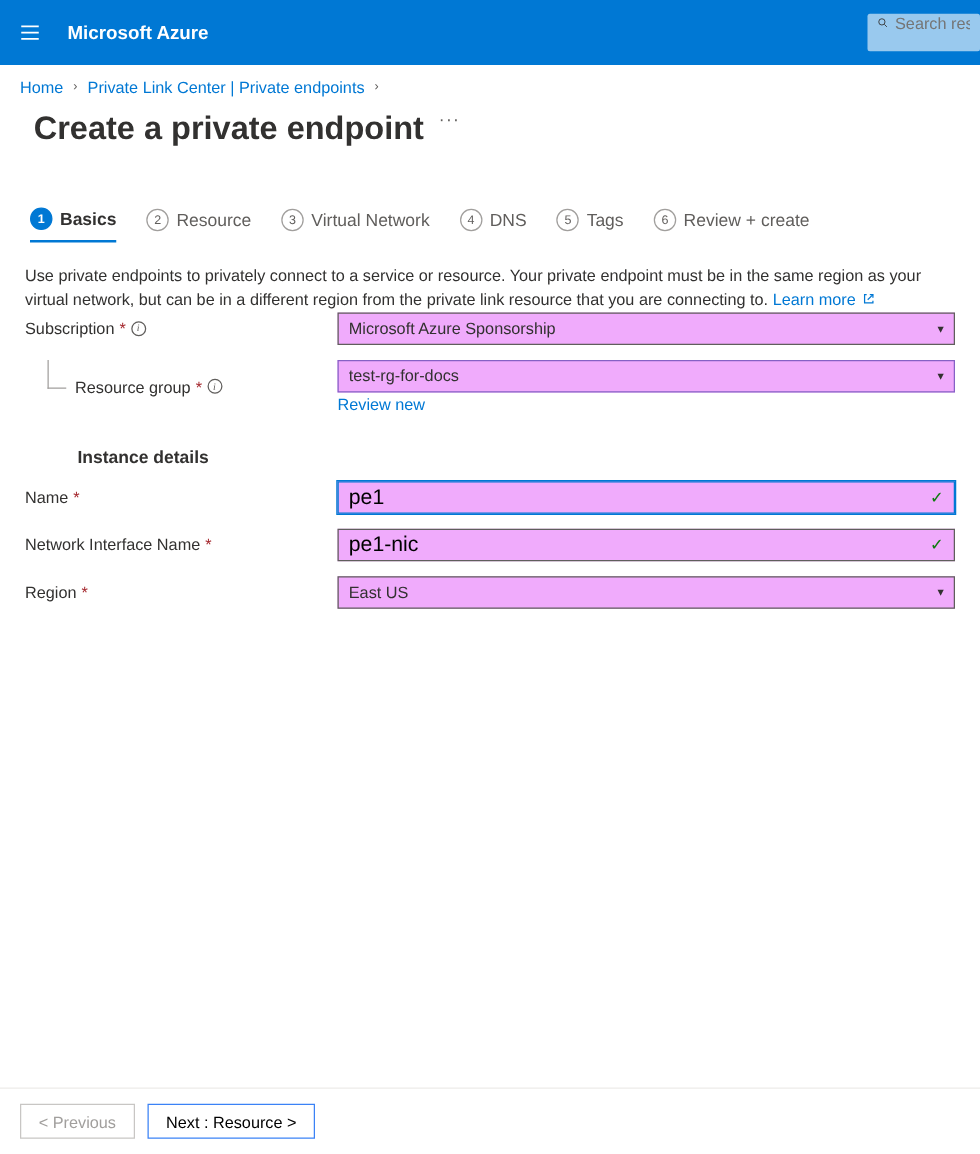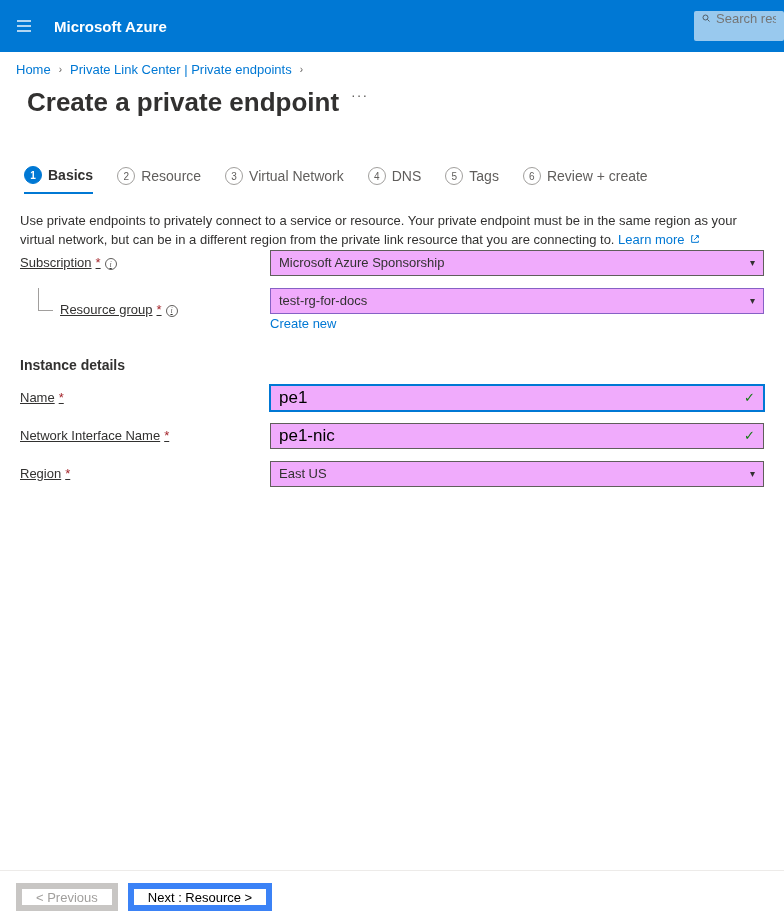--- a/index.html
+++ b/index.html
@@ -38,41 +38,41 @@
   .ext-icon { display:inline-block; width:10px; height:10px; margin-left:2px; vertical-align:baseline; }
 
   .section-head { font-weight:600; margin-top:18px; margin-bottom:12px; font-size:14px; }
 
   .row { display:flex; align-items:center; margin-bottom:12px; }
   .row.indent .label { padding-left: 40px; position:relative; }
   .row.indent .label::before {
     content:""; position:absolute; left:18px; top:-14px; width:14px; height:22px;
     border-left:1px solid #a19f9d; border-bottom:1px solid #a19f9d;
   }
-  .label { width: 250px; font-size:13px; color:#323130; display:flex; align-items:flex-end; gap:4px;text-decoration:underline; }
+  .label { width: 250px; font-size:13px; color:#323130; display:flex; align-items:center; gap:4px; }
   .req { color:#a4262c; }
   .info-icon { width:12px; height:12px; border:1px solid #605e5c; border-radius:50%; display:inline-flex; align-items:center; justify-content:center; font-size:8px; color:#605e5c; font-style:italic; font-family:serif; cursor:help; }
 
   .control { flex:1; }
   .select, .input {
     width:100%; height:26px; border:1px solid #605e5c; background:#f0abfc; font-size:13px;
     padding: 0 8px; display:flex; align-items:center; justify-content:space-between; cursor:pointer;
   }
   .select .chev-down { font-size:10px; color:#323130; }
   .input { cursor:text; }
   .input input { border:none; outline:none; width:100%; font-size:17px; background:transparent; }
   .input.focused { border:1px solid #0078d4; box-shadow: 0 0 0 1px #0078d4; }
   .select.highlight { border-color:#8661c5; }
   .valid-check { color:#107c10; }
 
   .link-action { color:#0078d4; font-size:13px; text-decoration:none; display:inline-block; margin-top:2px; }
 
   
   .footer { position:absolute; bottom:0; left:0; right:0; border-top:1px solid #edebe9; padding:12px 16px; display:flex; gap:10px; background:#fff; }
-  .btn { height:28px; padding:0 14px; font-size:13px; border:6px solid #3b82f6; background:#fff; cursor:pointer; display:flex; align-items:center; }
+  .btn { height:28px; padding:0 14px; font-size:13px; border:1px solid #3b82f6; background:#fff; cursor:pointer; display:flex; align-items:center; }
   .btn.disabled { color:#a19f9d; border-color:#c8c6c4; cursor:default; }
 </style>
 </head>
 <body>
 
 <div class="topbar">
   <div class="hamburger">
     <svg viewBox="0 0 16 16" fill="none" stroke="#fff" stroke-width="1.4">
       <line x1="1" y1="3" x2="15" y2="3"></line>
         <line x1="1" y1="8" x2="15" y2="8"></line>
@@ -159,25 +159,25 @@
     <div class="label">
       <span>Resource group</span>
       <span class="req">*</span>
       <span class="info-icon">i</span>
     </div>
     <div class="control">
       <div class="select highlight">
         <span>test-rg-for-docs</span>
         <span class="chev-down">▾</span>
       </div>
-      <a href="#" class="link-action">Create new</a>
-    </div>
-  </div>
-
-  <div class="section-head" style="margin-top:26px;">Instance details</div>
+      <a href="#" class="link-action">Review new</a>
+    </div>
+  </div>
+
+  <div class="section-head" style="margin-top:26px;margin-left:42px;">Instance details</div>
 
   <div class="row">
     <div class="label">
       <span>Name</span>
       <span class="req">*</span>
     </div>
     <div class="control">
       <div class="input focused">
         <input type="text" value="pe1" style="">
         <span class="valid-check">✓</span>

